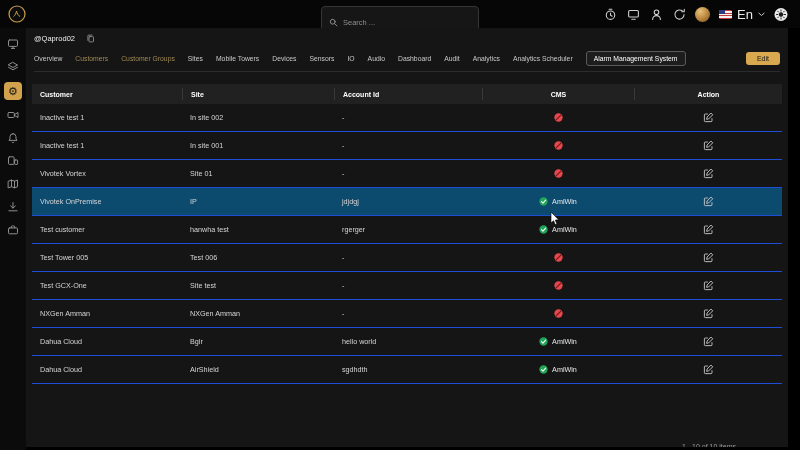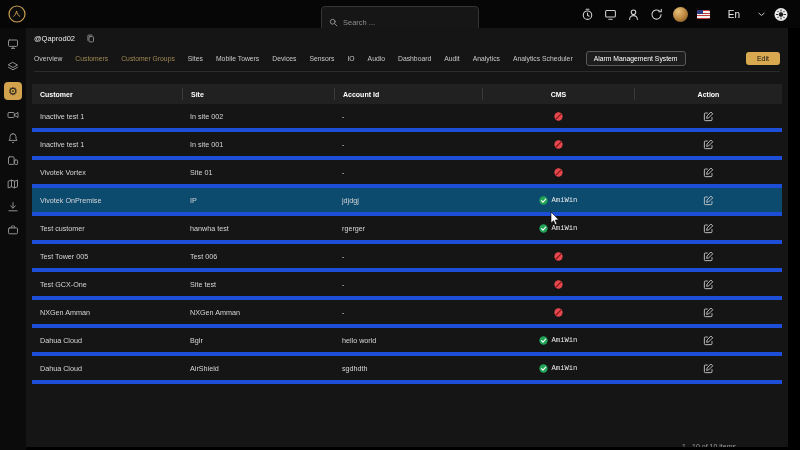--- a/index.html
+++ b/index.html
@@ -15,21 +15,21 @@
   .logo { position:absolute; left:8px; top:5px; width:18px; height:18px; cursor:pointer; }
   .searchbox {
     position:absolute; left:321px; top:6px; width:158px; height:32px;
     background:#161616; border:1px solid #353535; border-radius:4px;
     display:flex; align-items:center; gap:5px; padding:0 7px; color:#8f8f8f; font-size:7.5px;
   }
   .top-right { position:absolute; right:12px; top:0; height:28px; display:flex; align-items:center; gap:9px; }
   .tb-icon { width:14px; height:14px; display:flex; align-items:center; justify-content:center; color:#cfcfcf; }
   .avatar { width:15px; height:15px; border-radius:50%;
     background:radial-gradient(circle at 35% 30%, #e8c27a 0%, #b7833c 55%, #6d4a1e 100%); }
-  .lang { display:flex; align-items:center; gap:18px; color:#e8e8e8; font-size:10px; }
+  .lang { display:flex; align-items:center; gap:5px; color:#e8e8e8; font-size:13px; }
   .flag { width:13px; height:9px; border-radius:1.5px; overflow:hidden; position:relative;
     background:repeating-linear-gradient(#c43b3b 0 1.3px,#f2f2f2 1.3px 2.6px); }
   .flag::after { content:""; position:absolute; left:0; top:0; width:6px; height:4.5px; background:#2c3b80; }
 
   
   .sidebar { position:absolute; left:0; top:28px; width:26px; height:422px; background:#0b0b0b;
     display:flex; flex-direction:column; align-items:center; padding-top:8px; gap:7px; }
   .side-item { width:18px; height:16px; display:flex; align-items:center; justify-content:center; color:#8f8f8f; cursor:pointer; }
   .side-item.active { height:18px; background:#d2a24c; border-radius:4px; color:#161616; }
   .sicon { display:flex; align-items:center; justify-content:center; }
@@ -49,24 +49,24 @@
   .edit-btn { margin-left:auto; background:#d9a94f; color:#141414; border:none; border-radius:3px;
     font-size:7px; font-family:inherit; padding:3px 11px; cursor:pointer; }
 
   
   .table { margin:12px 6px 0 6px; }
   .thead, .trow { display:grid; grid-template-columns:150px 152px 148px 152px 1fr; align-items:center; }
   .thead { background:#212121; height:20px; font-weight:bold; font-size:7px; color:#fff; }
   .thead .cell { display:flex; align-items:center; height:12px; padding-left:8px; }
   .thead .cell + .cell { border-left:1px solid #3a3a3a; }
   .thead .cell.cc { justify-content:center; padding-left:0; }
-  .trow { height:28px; font-size:7.2px; color:#d6d6d6; border-bottom:4px solid #1d4ed8; cursor:pointer; }
+  .trow { height:28px; font-size:7.2px; color:#d6d6d6; border-bottom:1px solid #1d4ed8; cursor:pointer; }
   .trow.hl { background:#0c4a6e; }
   .trow .cell { padding-left:8px; overflow:hidden; white-space:nowrap; }
-  .trow .cell.cc { display:flex; align-items:center; justify-content:center; padding-left:0; gap:4px;font-family:Liberation Mono, monospace; }
+  .trow .cell.cc { display:flex; align-items:center; justify-content:center; padding-left:0; gap:4px; }
   .cms-label { color:#eaeaea; }
   .pagination { position:absolute; right:52px; bottom:-3px; font-size:7px; color:#9a9a9a; }
 
   .cursor { position:absolute; left:550px; top:212px; width:10px; height:14px; z-index:50; pointer-events:none; }
 </style>
 </head>
 <body>
 
 <div class="topbar">
   <div class="logo">

